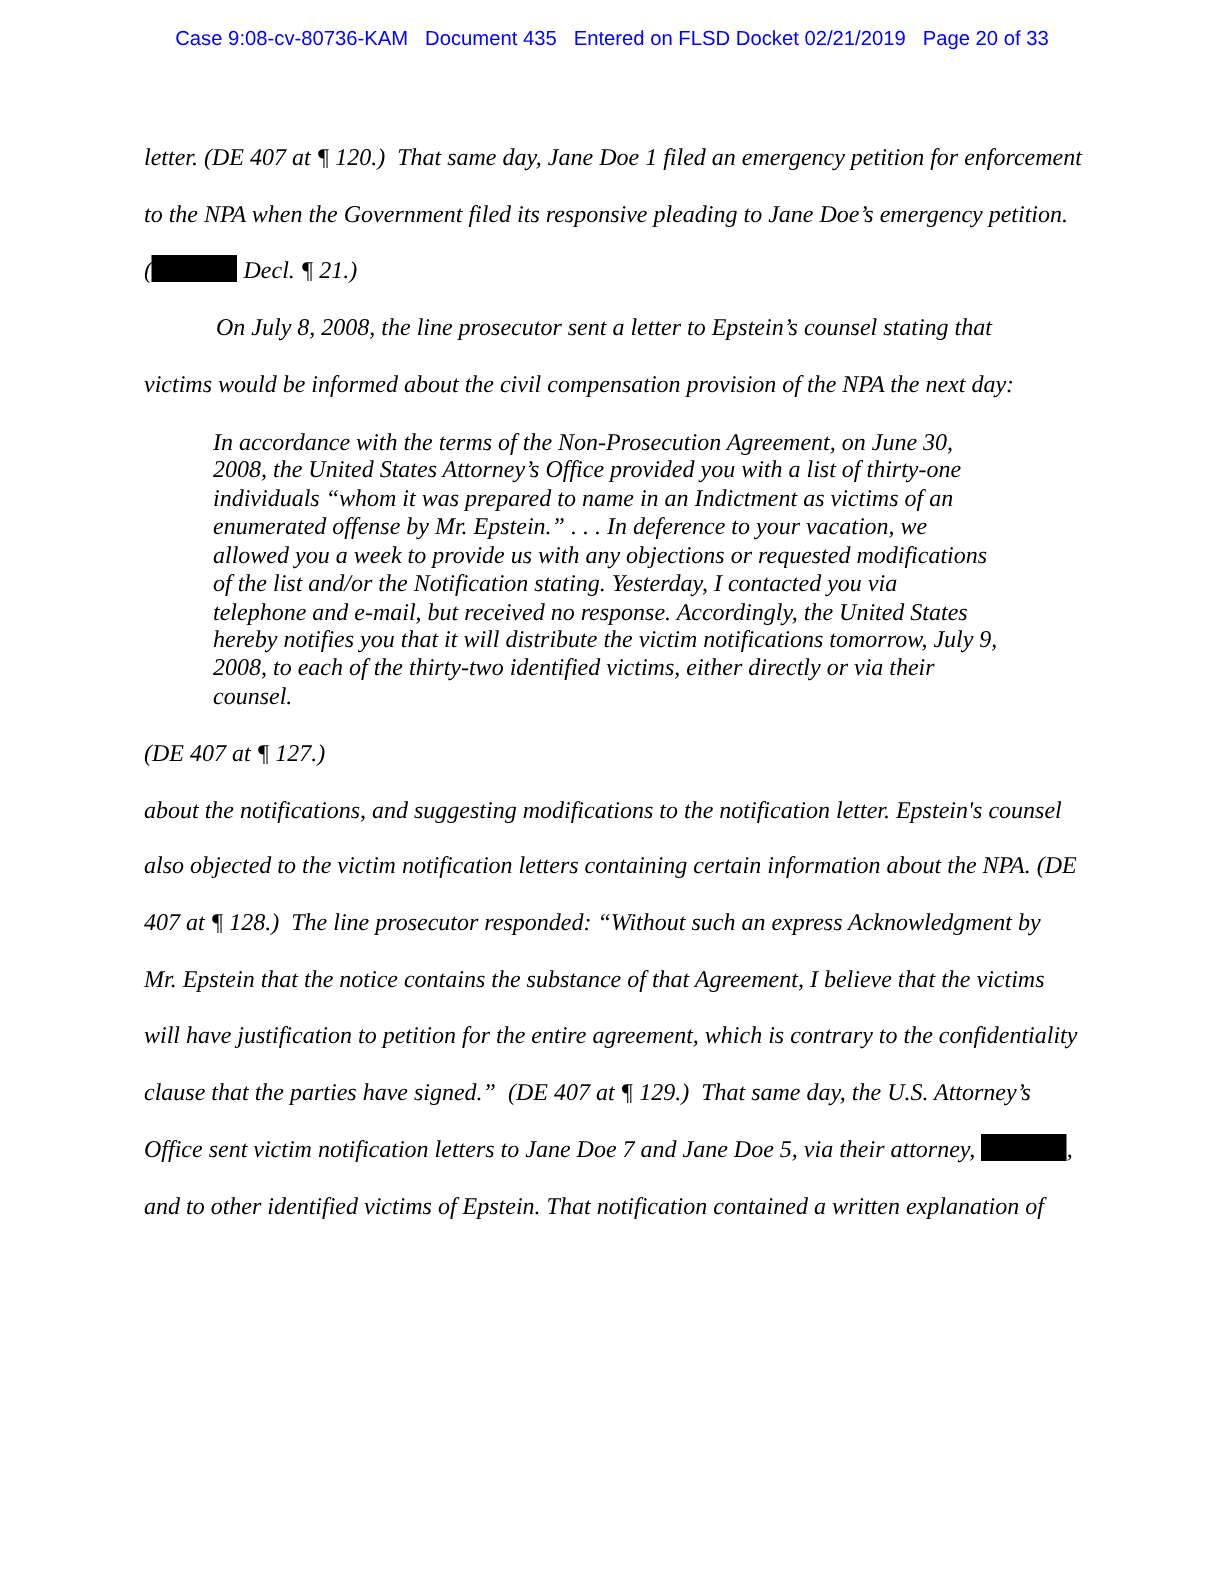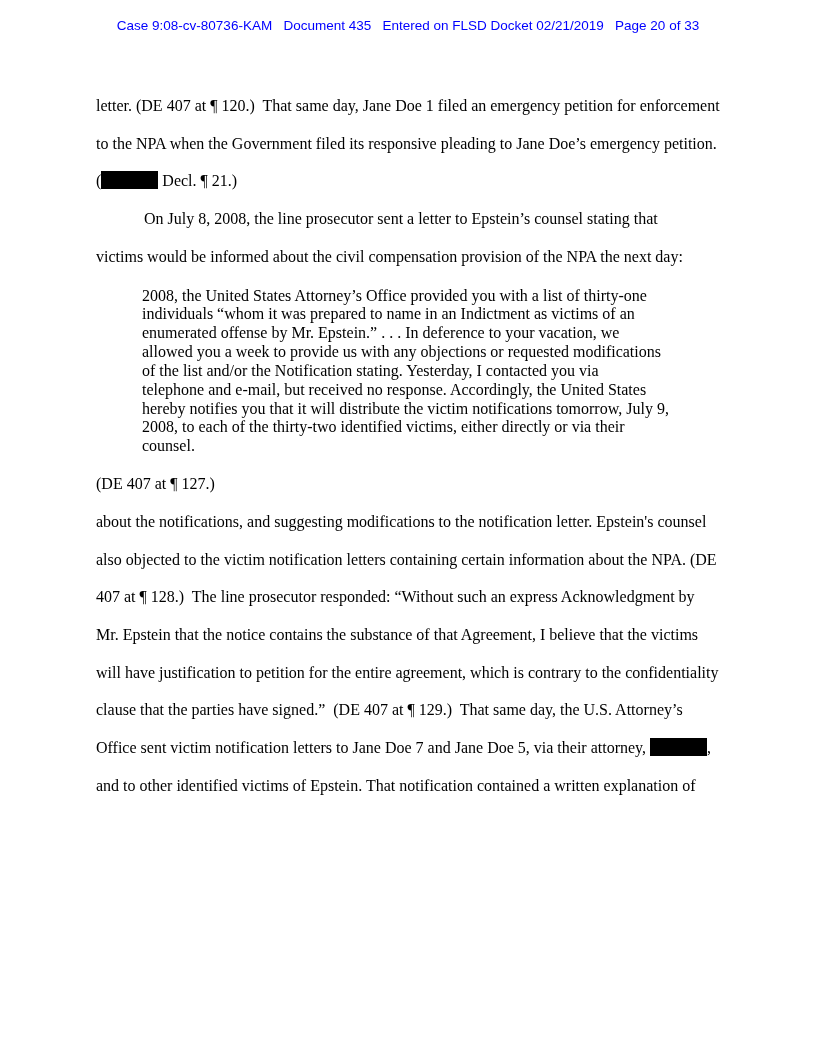--- a/index.html
+++ b/index.html
@@ -23,20 +23,21 @@
     white-space: pre;
   }
   .content {
     position: absolute;
     left: 96px;
     top: 87px;
     width: 632px;
     font-family: "Liberation Serif", serif;
     font-size: 16px;
     line-height: 37.7px;
+    font-style: italic;
   }
   .line { white-space: pre; }
   .indent { padding-left: 48px; }
   .quote {
     margin: 11px 0 9px 46px;
     width: 536px;
     line-height: 18.85px;
   }
   .quote .line { white-space: pre; }
   .redaction {
@@ -67,20 +68,21 @@
   <div class="content">
 
     <div class="line">letter. (DE 407 at ¶ 120.)  That same day, Jane Doe 1 filed an emergency petition for enforcement</div>
     <div class="line">to the NPA when the Government filed its responsive pleading to Jane Doe’s emergency petition.</div>
     <div class="line"><span>(</span><span class="redaction" style="background: rgb(0, 0, 0);"></span><span> Decl. ¶ 21.)</span></div>
 
     <div class="line indent">On July 8, 2008, the line prosecutor sent a letter to Epstein’s counsel stating that</div>
     <div class="line">victims would be informed about the civil compensation provision of the NPA the next day:</div>
 
     <div class="quote">
+      <div class="line">In accordance with the terms of the Non-Prosecution Agreement, on June 30,</div>
       <div class="line">2008, the United States Attorney’s Office provided you with a list of thirty-one</div>
       <div class="line">individuals “whom it was prepared to name in an Indictment as victims of an</div>
       <div class="line">enumerated offense by Mr. Epstein.” . . . In deference to your vacation, we</div>
       <div class="line">allowed you a week to provide us with any objections or requested modifications</div>
       <div class="line">of the list and/or the Notification stating. Yesterday, I contacted you via</div>
       <div class="line">telephone and e-mail, but received no response. Accordingly, the United States</div>
       <div class="line">hereby notifies you that it will distribute the victim notifications tomorrow, July 9,</div>
       <div class="line">2008, to each of the thirty-two identified victims, either directly or via their</div>
       <div class="line">counsel.</div>
     </div>

